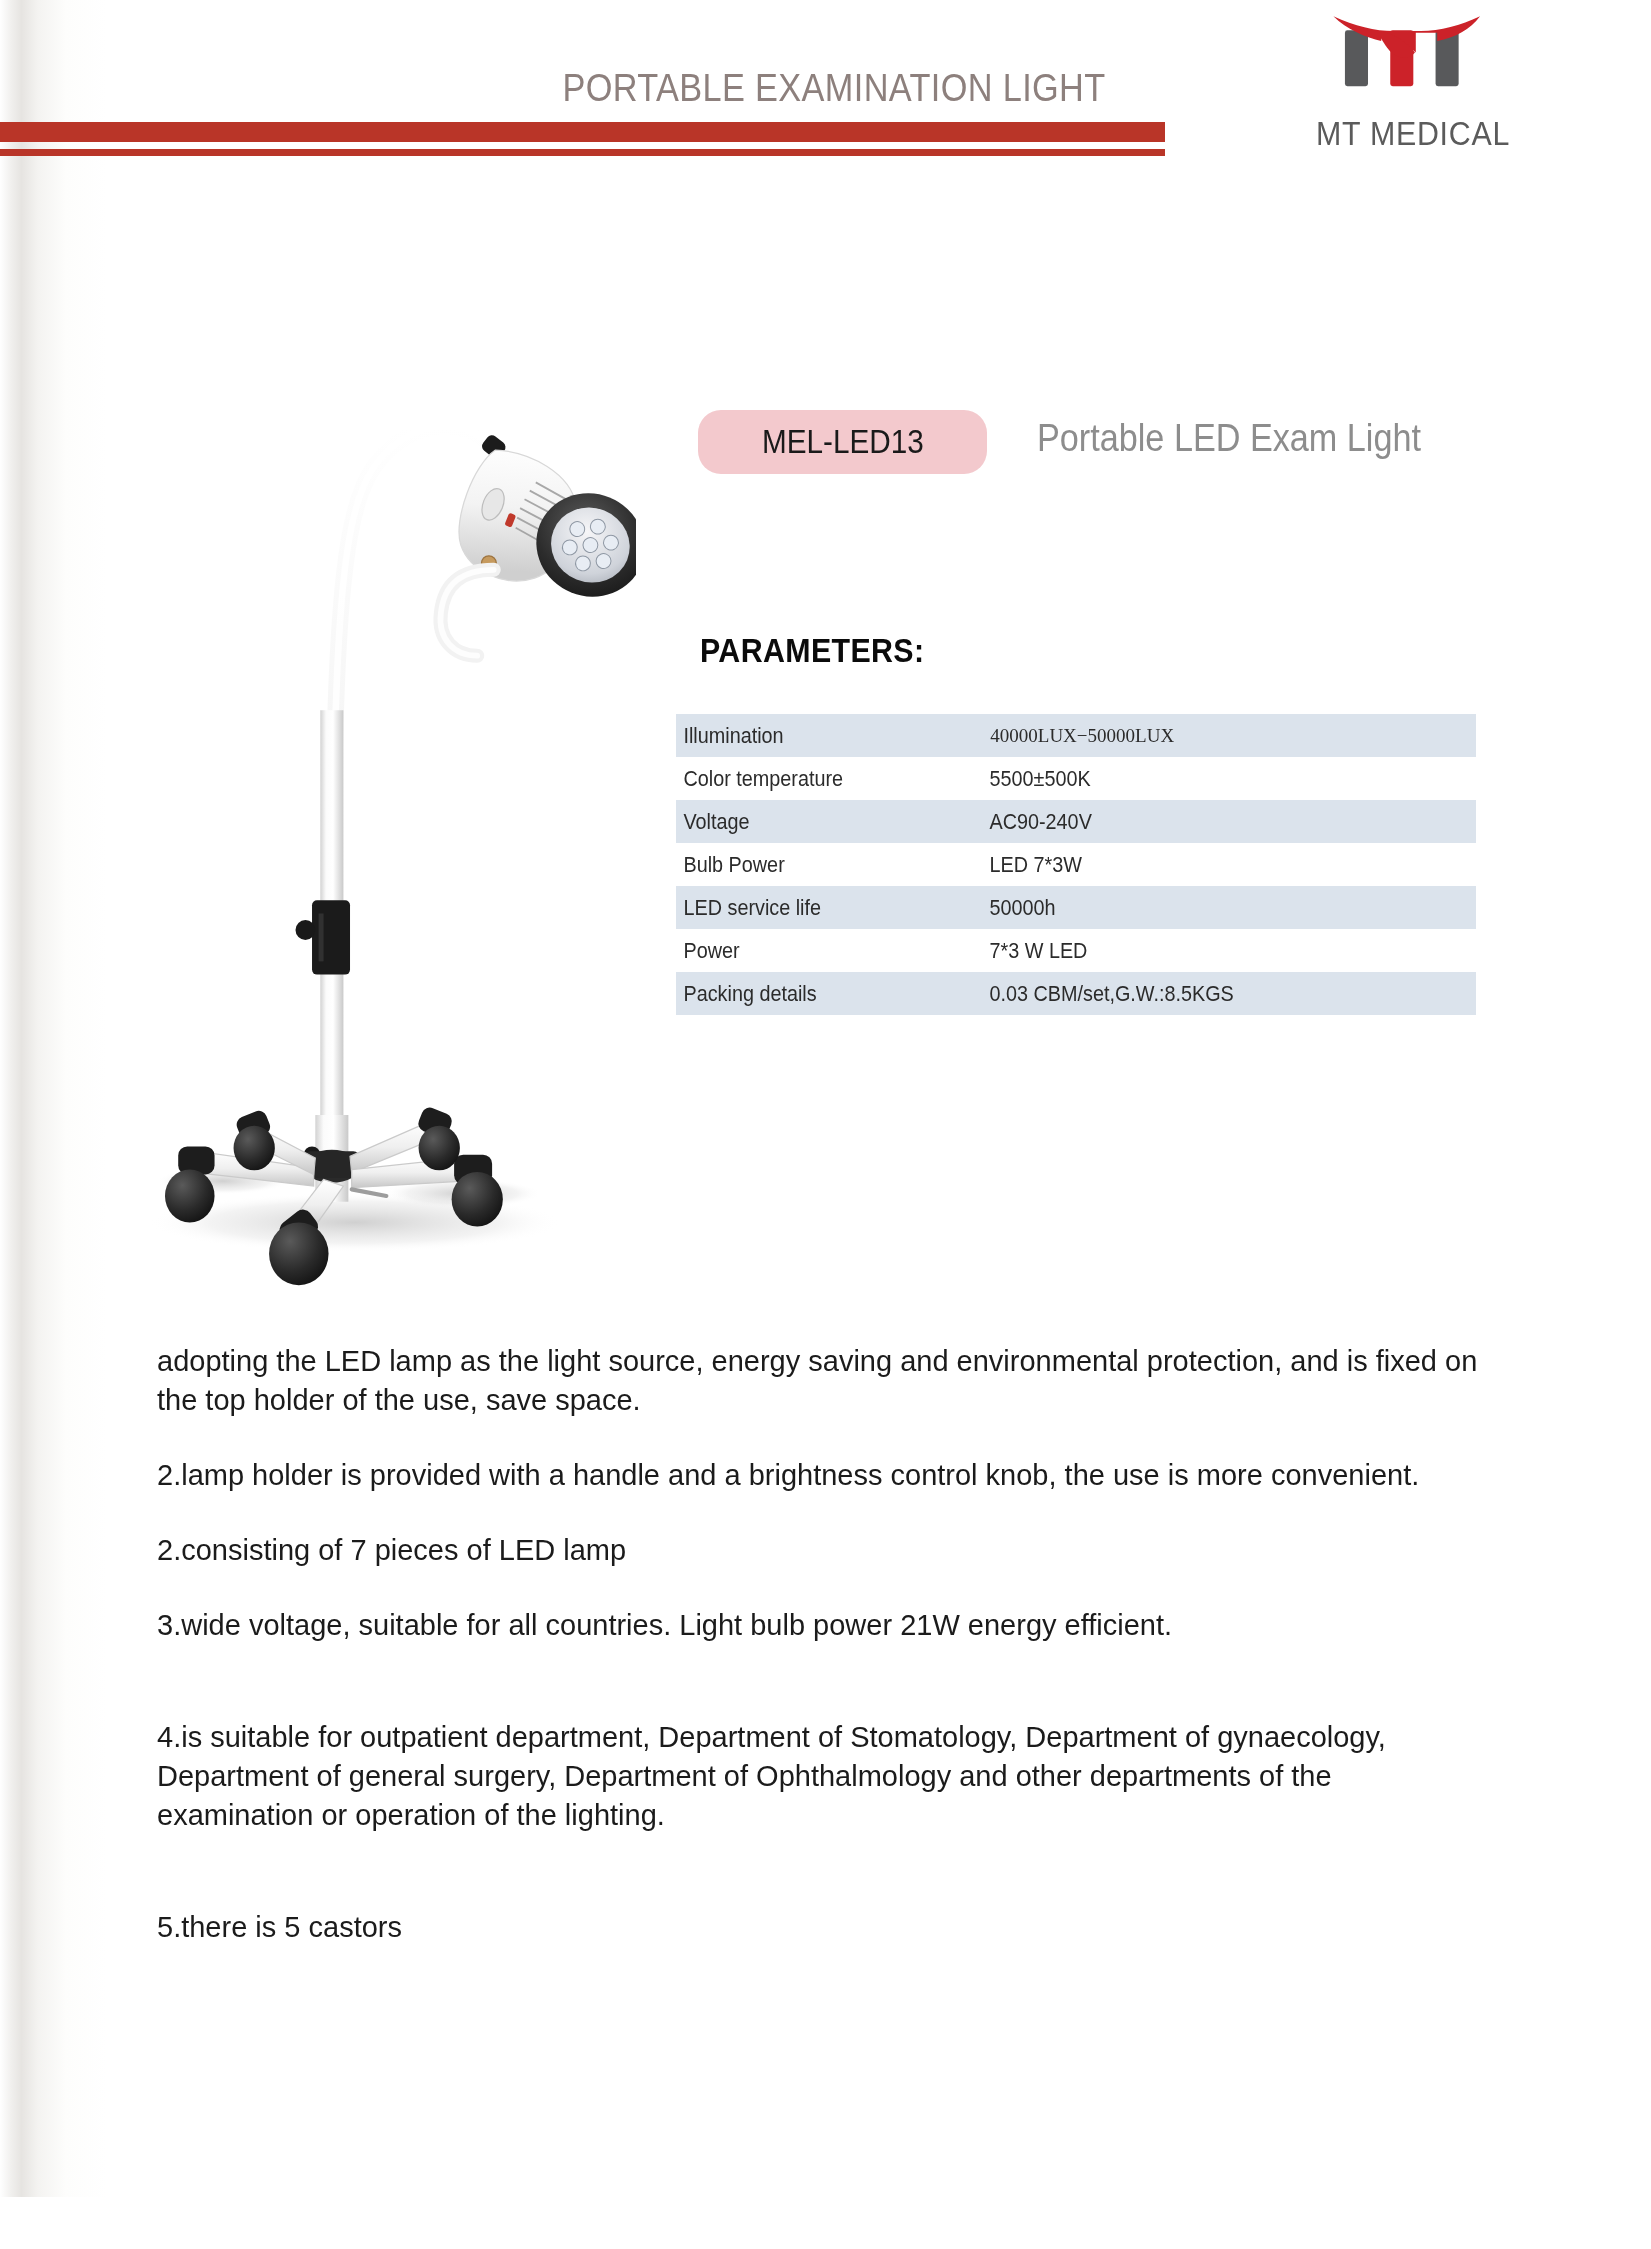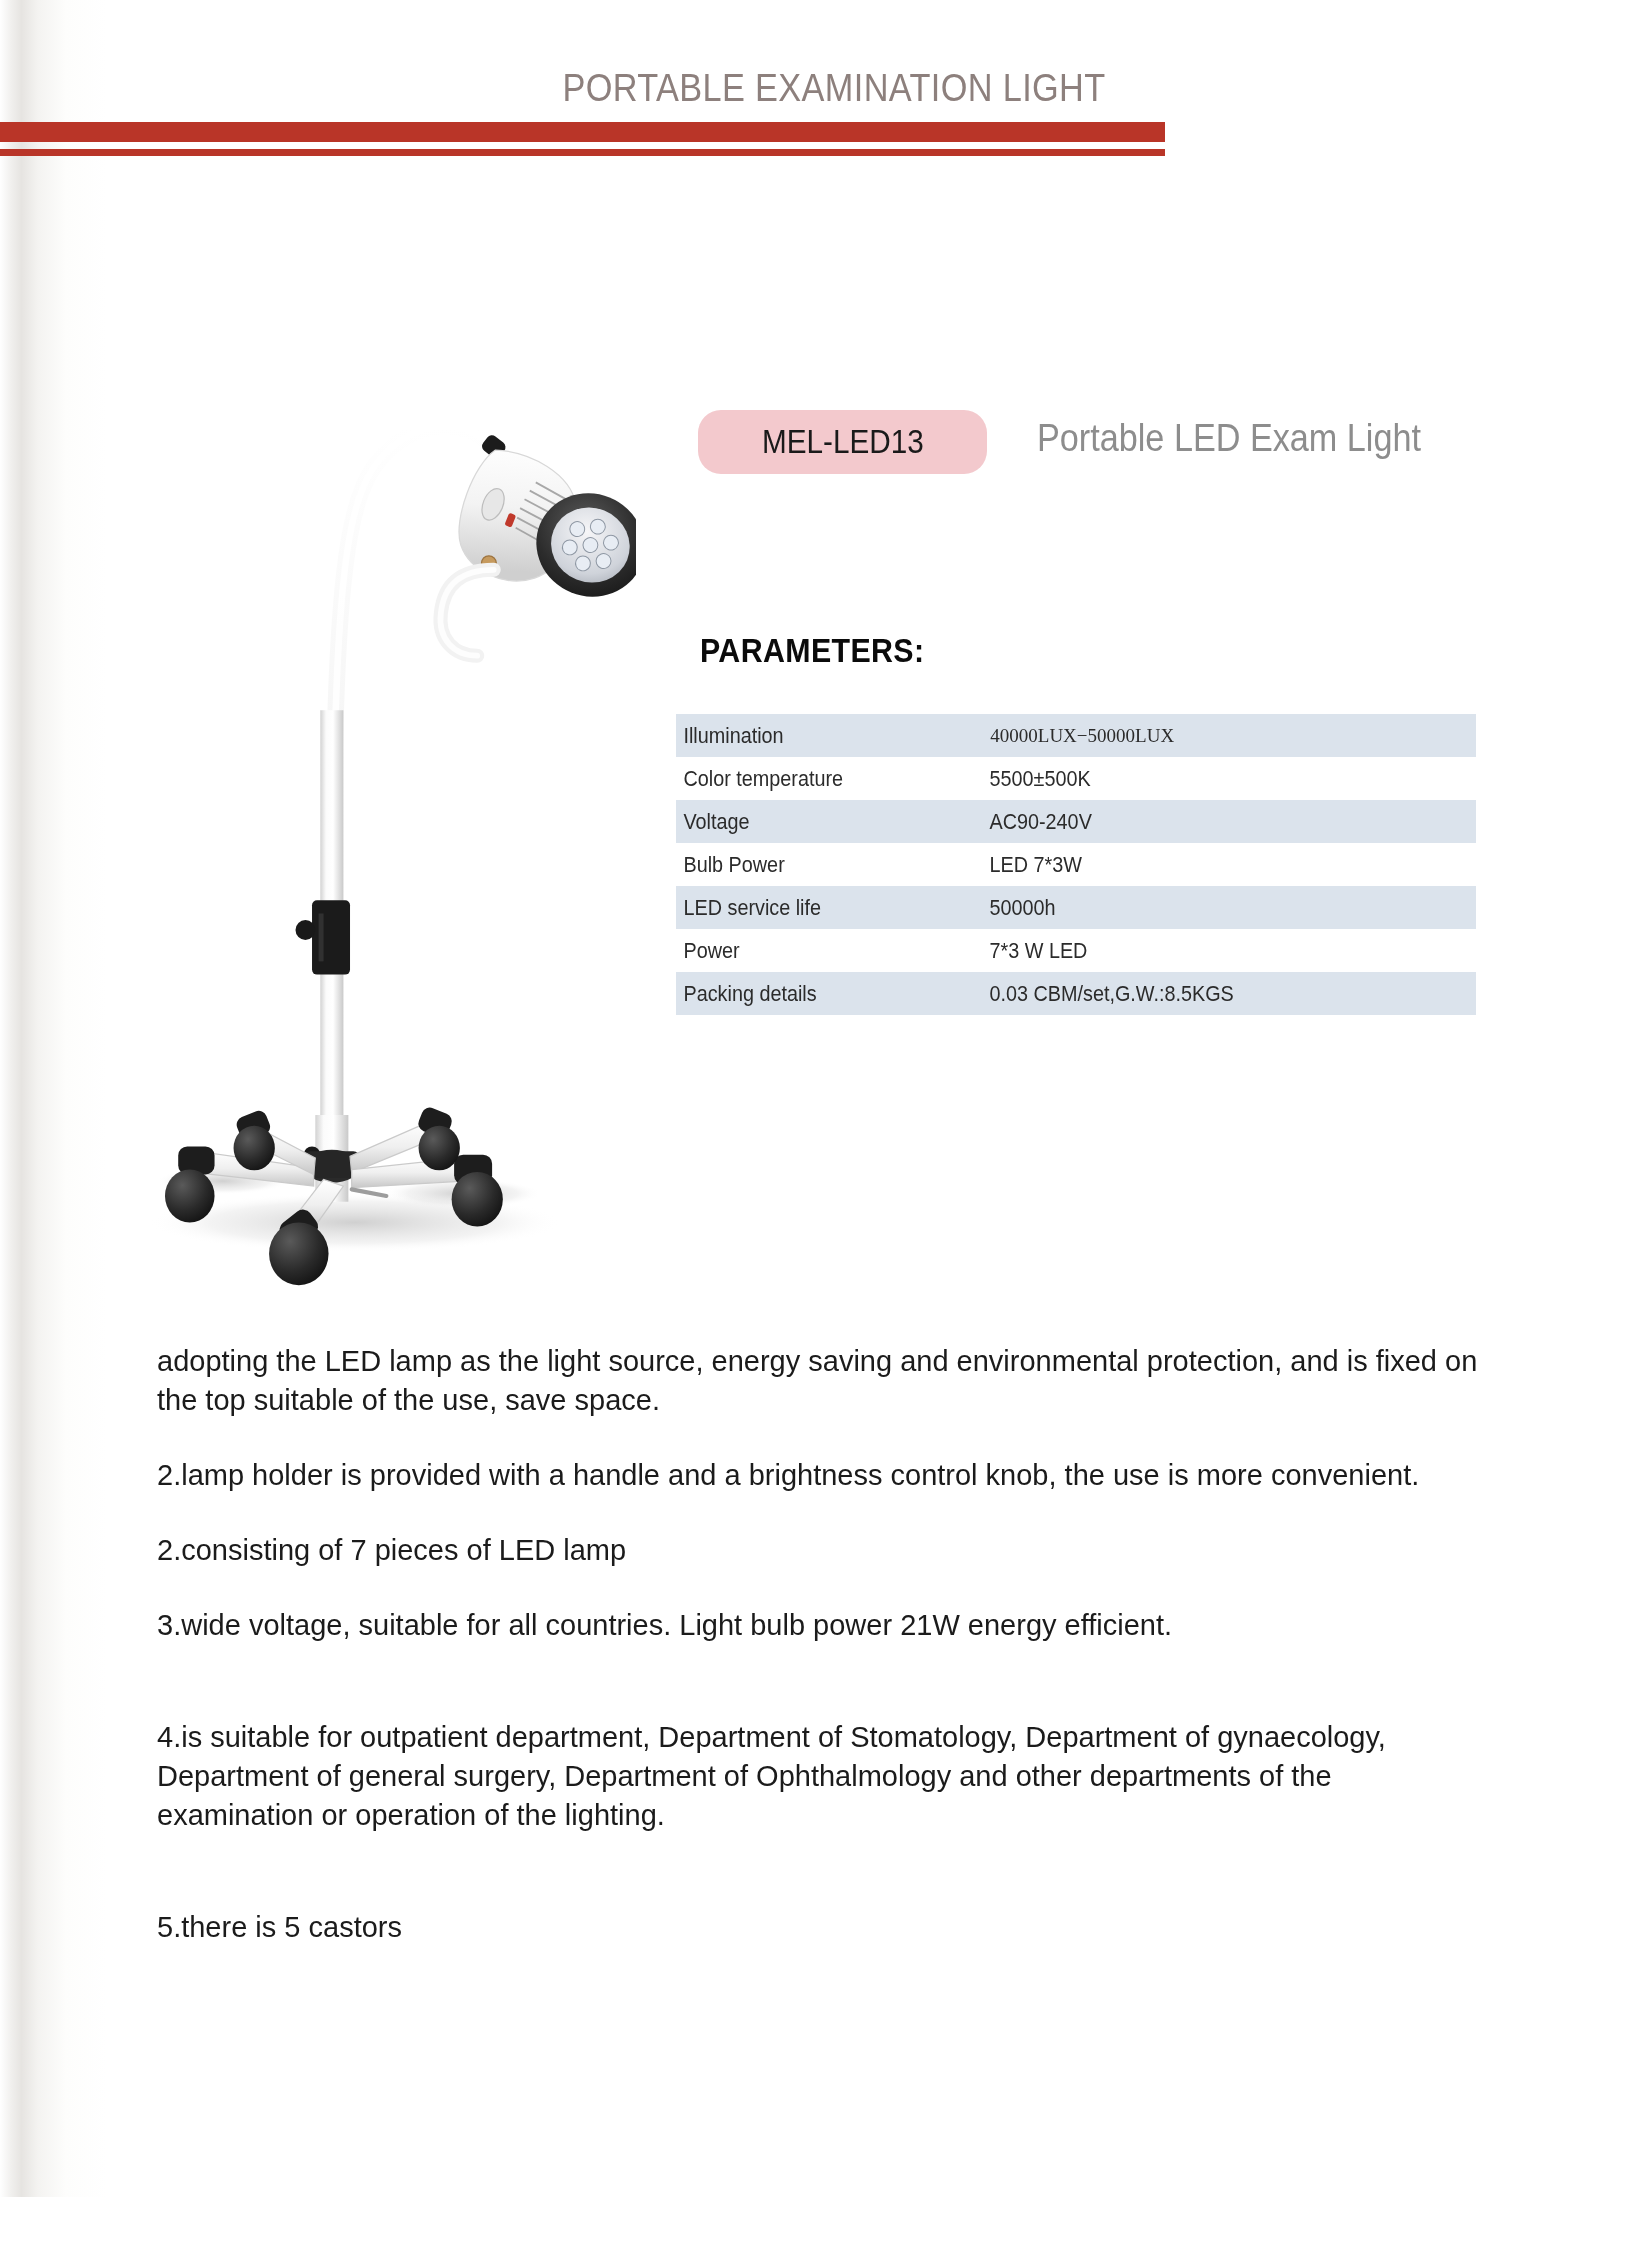--- a/index.html
+++ b/index.html
@@ -223,20 +223,33 @@
 </style>
 </head>
 <body>
 
 <div id="page">
 
   <div id="header-title">PORTABLE EXAMINATION LIGHT</div>
   <div class="rule" id="rule-thick"></div>
   <div class="rule" id="rule-thin"></div>
 
+  <div id="logo">
+    <svg id="logo-mark" viewBox="0 0 200 125">
+      <rect x="18" y="27" width="28" height="68" rx="3" fill="#58595b"></rect>
+      <rect x="128" y="27" width="28" height="68" rx="3" fill="#58595b"></rect>
+      <rect x="73" y="27" width="28" height="68" rx="3" fill="#cc2229"></rect>
+      <path d="M4 10 C30 22 54 28 78 28 L110 28 C134 28 158 21 182 10
+               C170 26 152 36 130 40 L130 30 L104 30 L104 54
+               C94 44 80 34 62 30 L62 40 C44 36 20 26 4 10 Z" fill="#cc2229"></path>
+      <path d="M60 28 C76 31 92 40 103 54 C98 60 90 62 80 58
+               C72 54 66 44 60 34 Z" fill="#cc2229"></path>
+    </svg>
+    <div id="logo-wordmark">MT MEDICAL</div>
+  </div>
 
   <svg id="product-image" viewBox="0 0 640 1190">
     <defs>
       <linearGradient id="poleG" x1="0" y1="0" x2="1" y2="0">
         <stop offset="0" stop-color="#d2d2d2"></stop>
         <stop offset="0.25" stop-color="#fbfbfb"></stop>
         <stop offset="0.55" stop-color="#ffffff"></stop>
         <stop offset="1" stop-color="#c9c9c9"></stop>
       </linearGradient>
       <linearGradient id="armG" x1="0" y1="0" x2="0" y2="1">
@@ -395,21 +408,21 @@
         <div class="param-label">Power</div>
         <div class="param-value">7*3 W LED</div>
       </div>
       <div class="param-row shaded">
         <div class="param-label">Packing details</div>
         <div class="param-value">0.03 CBM/set,G.W.:8.5KGS</div>
       </div>
     </div>
 
   <div id="body-copy">
-      <p class="para">adopting the LED lamp as the light source, energy saving and environmental protection, and is fixed on the top suitable of the use, save space.</p>
+      <p class="para">adopting the LED lamp as the light source, energy saving and environmental protection, and is fixed on the top holder of the use, save space.</p>
       <p class="para">2.lamp holder is provided with a handle and a brightness control knob, the use is more convenient.</p>
       <p class="para">2.consisting of 7 pieces of LED lamp</p>
       <p class="para gap-extra">3.wide voltage, suitable for all countries. Light bulb power 21W energy efficient.</p>
       <p class="para gap-extra">4.is suitable for outpatient department, Department of Stomatology, Department of gynaecology, Department of general surgery, Department of Ophthalmology and other departments of the examination or operation of the lighting.</p>
       <p class="para">5.there is 5 castors</p>
     </div>
 
   <div id="footer">
     <div id="footer-gray">
       <div id="footer-url">www.mt-medical.com</div>

